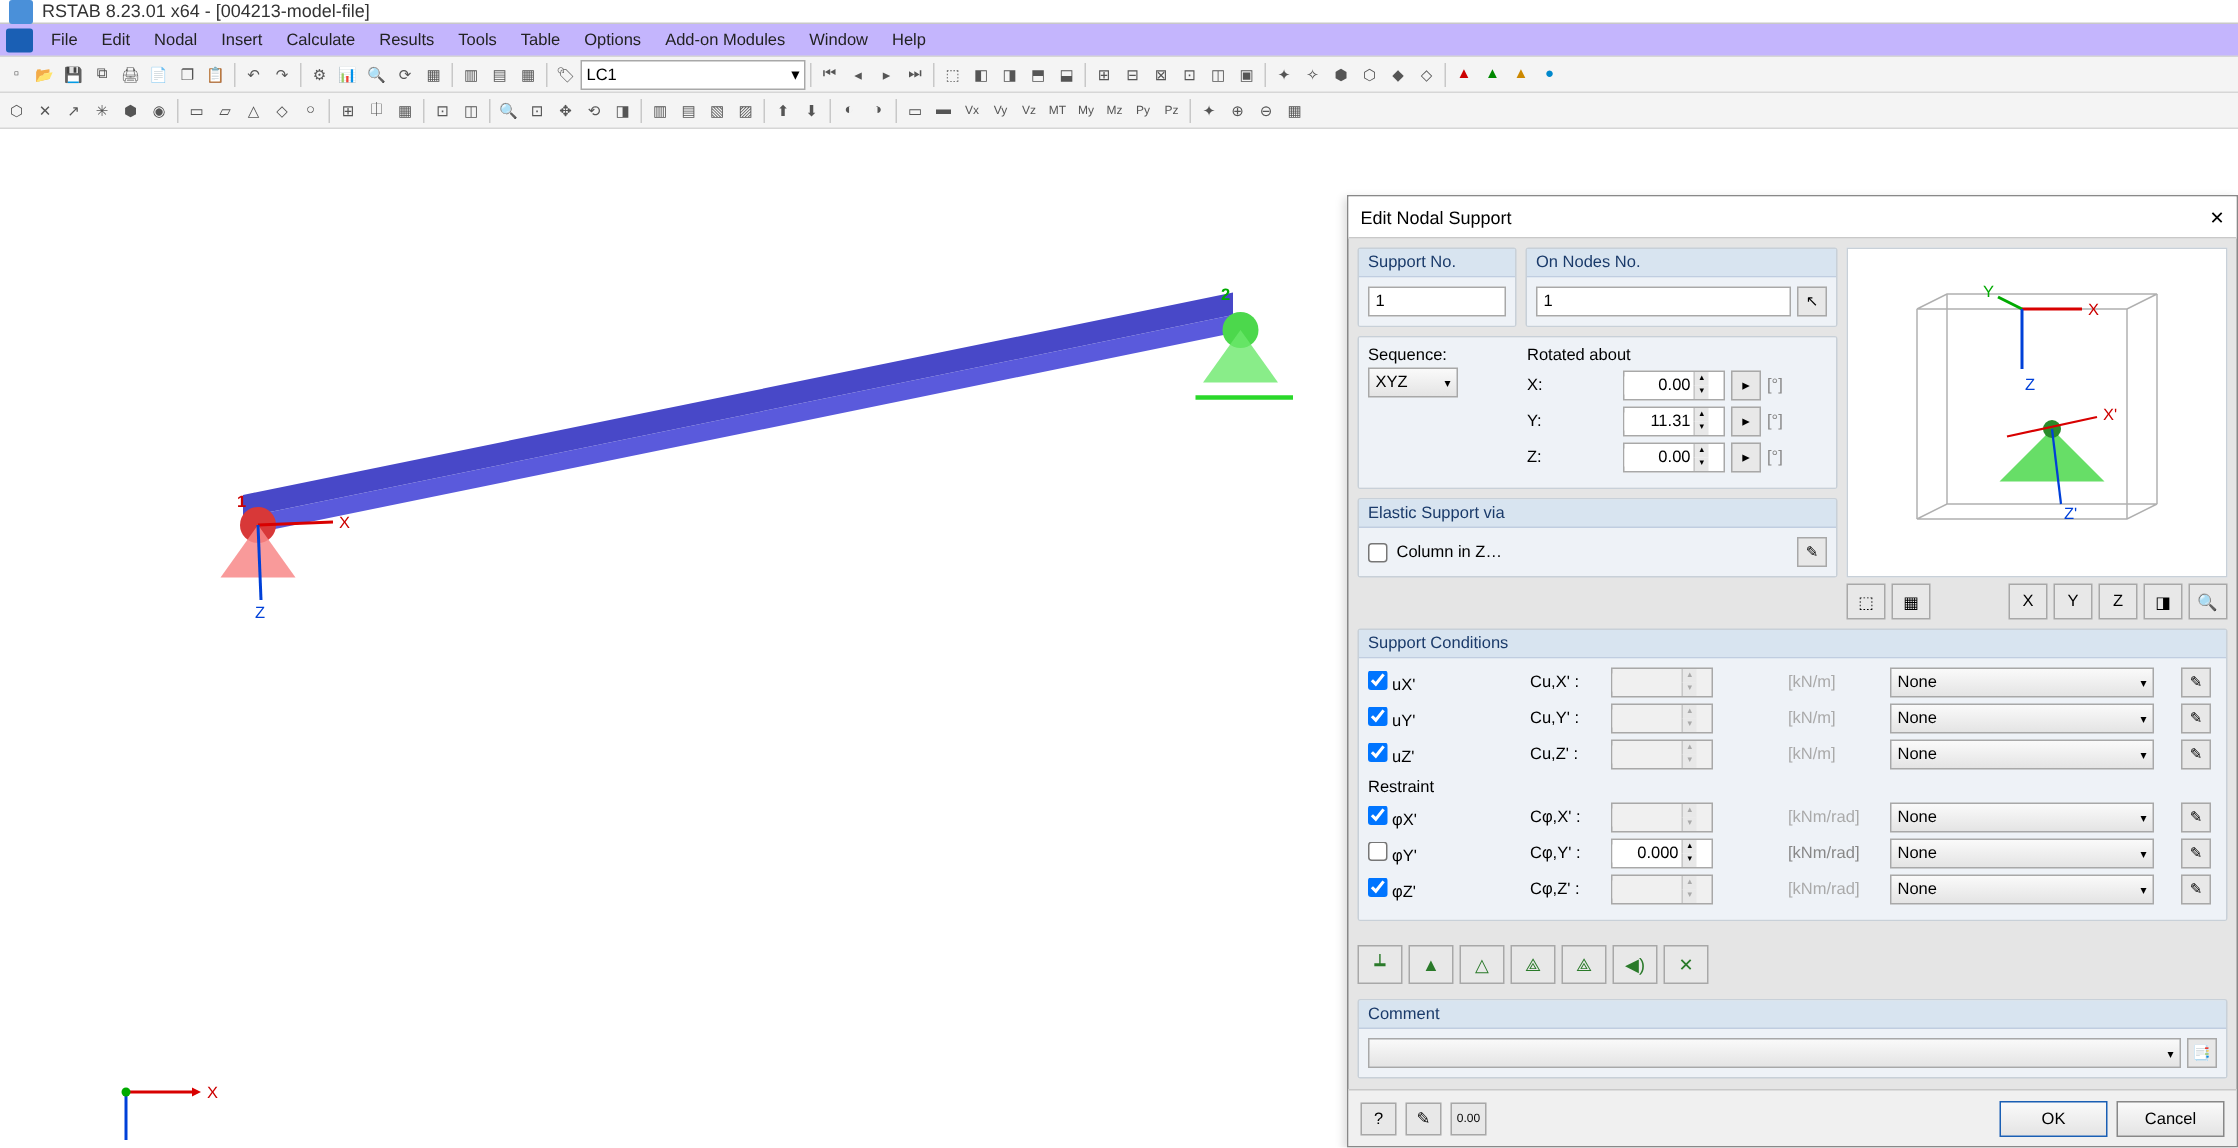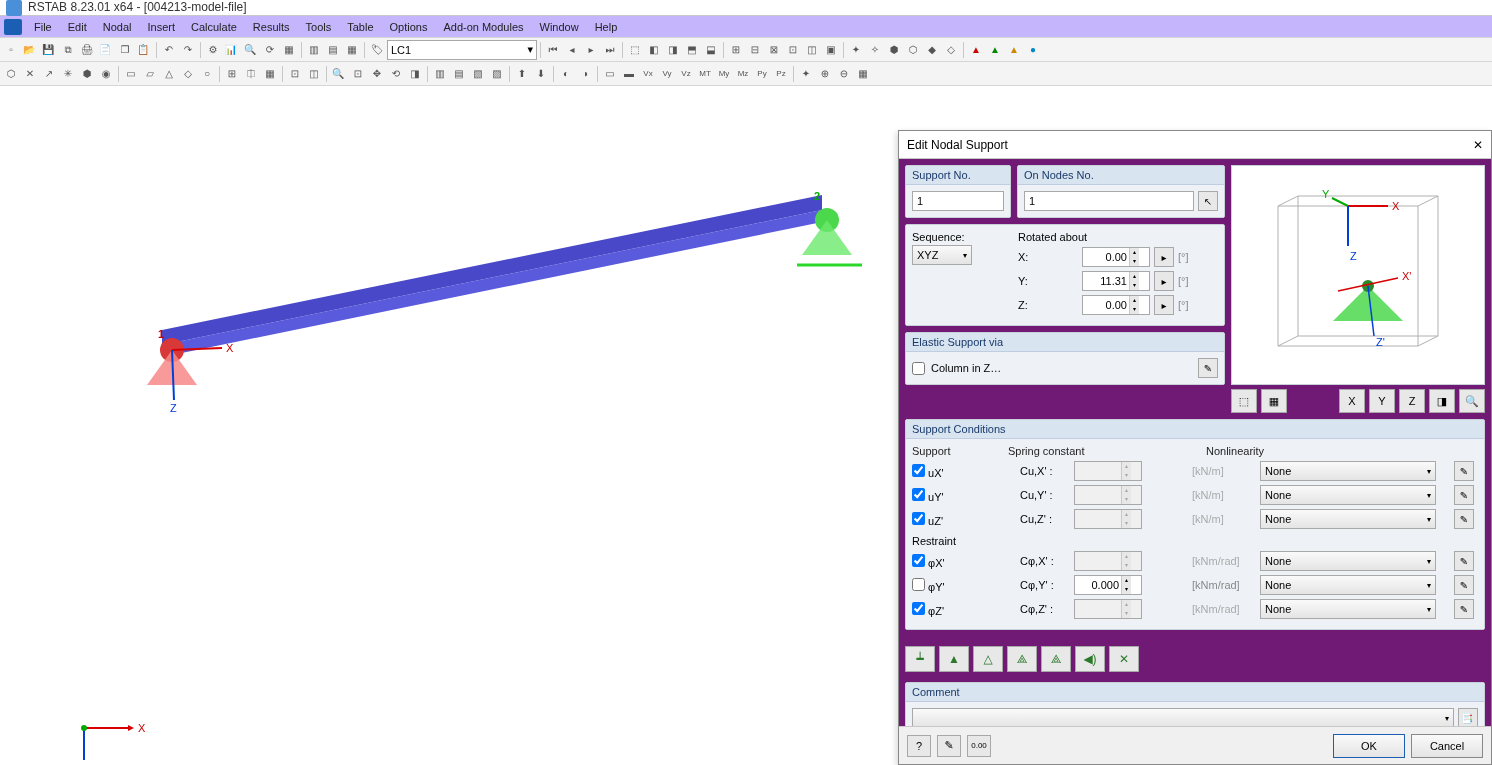--- a/index.html
+++ b/index.html
@@ -10,21 +10,21 @@
 .menubar { height: 22px; background: #c4b5fd; display: flex; align-items: center; padding: 0 4px; border-bottom: 1px solid #d6d6d6; }
 .menu-item { padding: 2px 8px; cursor: default; color: #222; }
 .menu-logo { width: 18px; height: 16px; background: #1a5fb4; margin-right: 4px; border-radius: 2px; }
 .toolbar { height: 24px; background: #f4f4f4; display: flex; align-items: center; padding: 0 2px; border-bottom: 1px solid #d6d6d6; gap: 1px; }
 .tbtn { width: 18px; height: 18px; border: 1px solid transparent; display: inline-flex; align-items: center; justify-content: center; font-size: 10px; color: #555; }
 .tsep { width: 1px; height: 16px; background: #c8c8c8; margin: 0 2px; }
 .tcombo { height: 20px; border: 1px solid #a8a8a8; background: #fff; padding: 0 3px; font-size: 11px; display: flex; align-items: center; }
 .workspace { position: absolute; top: 100px; left: 0; right: 0; bottom: 0; background: #fff; }
 .nav-tab { position: absolute; left: 0; top: 100px; width: 20px; height: 160px; background: #f8e8a8; border: 1px solid #d8c878; border-left: none; writing-mode: vertical-lr; text-align: center; padding-top: 6px; font-size: 11px; color: #444; }
 .canvas { position: absolute; left: 22px; top: 0; right: 0; bottom: 0; }
-.dialog { position: absolute; right: 0; top: 130px; width: 594px; height: 635px; background: #701a75; border: 1px solid #888; box-shadow: -2px 2px 6px rgba(0,0,0,.15); }
+.dialog { position: absolute; right: 0; top: 130px; width: 594px; height: 635px; background: #e5e5e5; border: 1px solid #888; box-shadow: -2px 2px 6px rgba(0,0,0,.15); }
 .dlg-title { height: 28px; background: #fff; border-bottom: 1px solid #c8c8c8; display: flex; align-items: center; padding: 0 8px; justify-content: space-between; }
 .dlg-title span { font-size: 12px; }
 .dlg-close { font-size: 14px; cursor: default; }
 .dlg-body { padding: 6px; display: grid; grid-template-columns: 320px 1fr; gap: 6px; }
 .group { border: 1px solid #c8d0d8; background: #f6f8fb; border-radius: 2px; margin-bottom: 6px; }
 .group-h { background: #d8e4f0; color: #1a3a6a; font-size: 11px; padding: 3px 6px; border-bottom: 1px solid #c0cde0; }
 .group-b { padding: 6px; background: #eef2f7; }
 .fld { display: flex; align-items: center; gap: 4px; margin-bottom: 4px; }
 .fld label { min-width: 60px; }
 .txt { height: 20px; border: 1px solid #a8a8a8; background: #fff; padding: 0 4px; }
@@ -350,27 +350,20 @@
         <div class="tbtn2">Z</div>
         <div class="tbtn2">◨</div>
         <div class="tbtn2">🔍</div>
       </div>
     </div>
 
     <div class="conds">
       <div class="group">
         <div class="group-h">Support Conditions</div>
         <div class="group-b">
-          <div class="cond-hdr">
-            <span>Support</span>
-            <span>Spring constant</span>
-            <span></span>
-            <span>Nonlinearity</span>
-            <span></span>
-          </div>
           <div id="support-rows">
               <div class="cond-row">
     <span><input type="checkbox" class="chk" checked="" style=""> <span>uX'</span></span>
     <span>Cu,X' :</span>
     <div class="spin" style="background:#f0f0f0;color:#aaa;">
                   <input value="" disabled="" style="background: rgb(240, 240, 240); color: rgb(170, 170, 170);">
                   <div class="sb">
                     <div>▴</div>
                     <div>▾</div>
                   </div>

